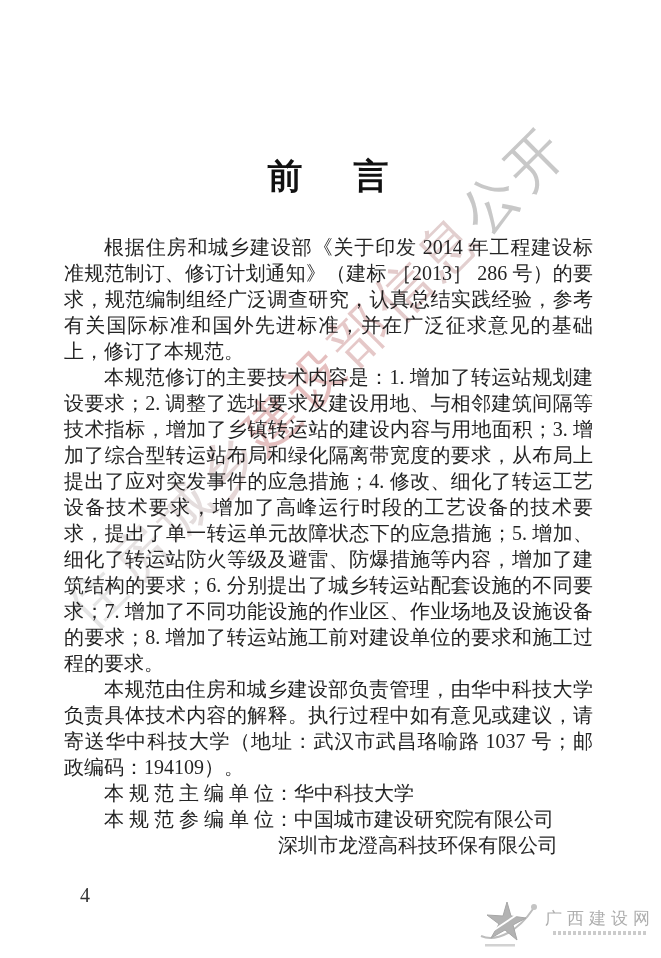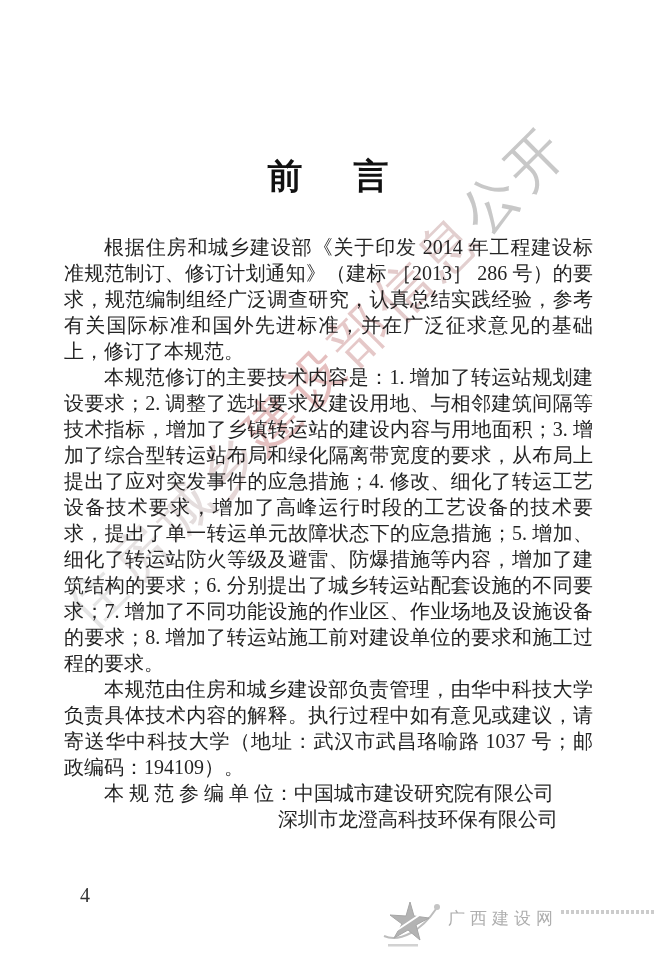--- a/index.html
+++ b/index.html
@@ -57,21 +57,21 @@
     font-family:"Liberation Serif","DejaVu Serif",serif;
     white-space:nowrap;
   }
   
   .site-logo{
     position:absolute;right:6px;top:896px;
     display:flex;align-items:flex-start;gap:6px;
     z-index:2;
   }
   .logo-star{display:block;}
-  .logo-text-block{display:flex;flex-direction:row;gap:3px;padding-top:14px;}
+  .logo-text-block{display:flex;flex-direction:column;gap:3px;padding-top:14px;align-items:center;}
   .logo-name{
     font-size:17px;letter-spacing:5px;color:#aeaeae;
     font-family:"Liberation Serif","DejaVu Serif",serif;
     line-height:18px;white-space:nowrap;
   }
   .logo-tagline{
     width:94px;height:4px;
     background:repeating-linear-gradient(90deg,#cccccc 0 3px,rgba(0,0,0,0) 3px 5px);
   }
 </style>
@@ -97,20 +97,21 @@
   <h1 class="doc-title">
     <span>前</span>
     <span>言</span>
   </h1>
 
   <div class="body-text">
     <p>根据住房和城乡建设部《关于印发 2014 年工程建设标准规范制订、修订计划通知》（建标 ［2013］ 286 号）的要求，规范编制组经广泛调查研究，认真总结实践经验，参考有关国际标准和国外先进标准，并在广泛征求意见的基础上，修订了本规范。</p>
     <p>本规范修订的主要技术内容是：1. 增加了转运站规划建设要求；2. 调整了选址要求及建设用地、与相邻建筑间隔等技术指标，增加了乡镇转运站的建设内容与用地面积；3. 增加了综合型转运站布局和绿化隔离带宽度的要求，从布局上提出了应对突发事件的应急措施；4. 修改、细化了转运工艺设备技术要求，增加了高峰运行时段的工艺设备的技术要求，提出了单一转运单元故障状态下的应急措施；5. 增加、细化了转运站防火等级及避雷、防爆措施等内容，增加了建筑结构的要求；6. 分别提出了城乡转运站配套设施的不同要求；7. 增加了不同功能设施的作业区、作业场地及设施设备的要求；8. 增加了转运站施工前对建设单位的要求和施工过程的要求。</p>
     <p>本规范由住房和城乡建设部负责管理，由华中科技大学负责具体技术内容的解释。执行过程中如有意见或建议，请寄送华中科技大学（地址：武汉市武昌珞喻路 1037 号；邮政编码：194109）。</p>
 
+    <p class="editor-line"><span>本 规 范 主 编 单 位：</span><span>华中科技大学</span></p>
     <p class="editor-line"><span>本 规 范 参 编 单 位：</span><span>中国城市建设研究院有限公司</span></p>
     <p class="editor-line cont"><span>深圳市龙澄高科技环保有限公司</span></p>
   </div>
 
   <div class="page-number">4</div>
 
   <div class="site-logo">
     <svg class="logo-star" width="62" height="52" viewBox="0 0 62 52">
 
       <path d="M4 40 C 20 47, 42 34, 56 13" fill="none" stroke="#bdbdbd" stroke-width="2"></path>

